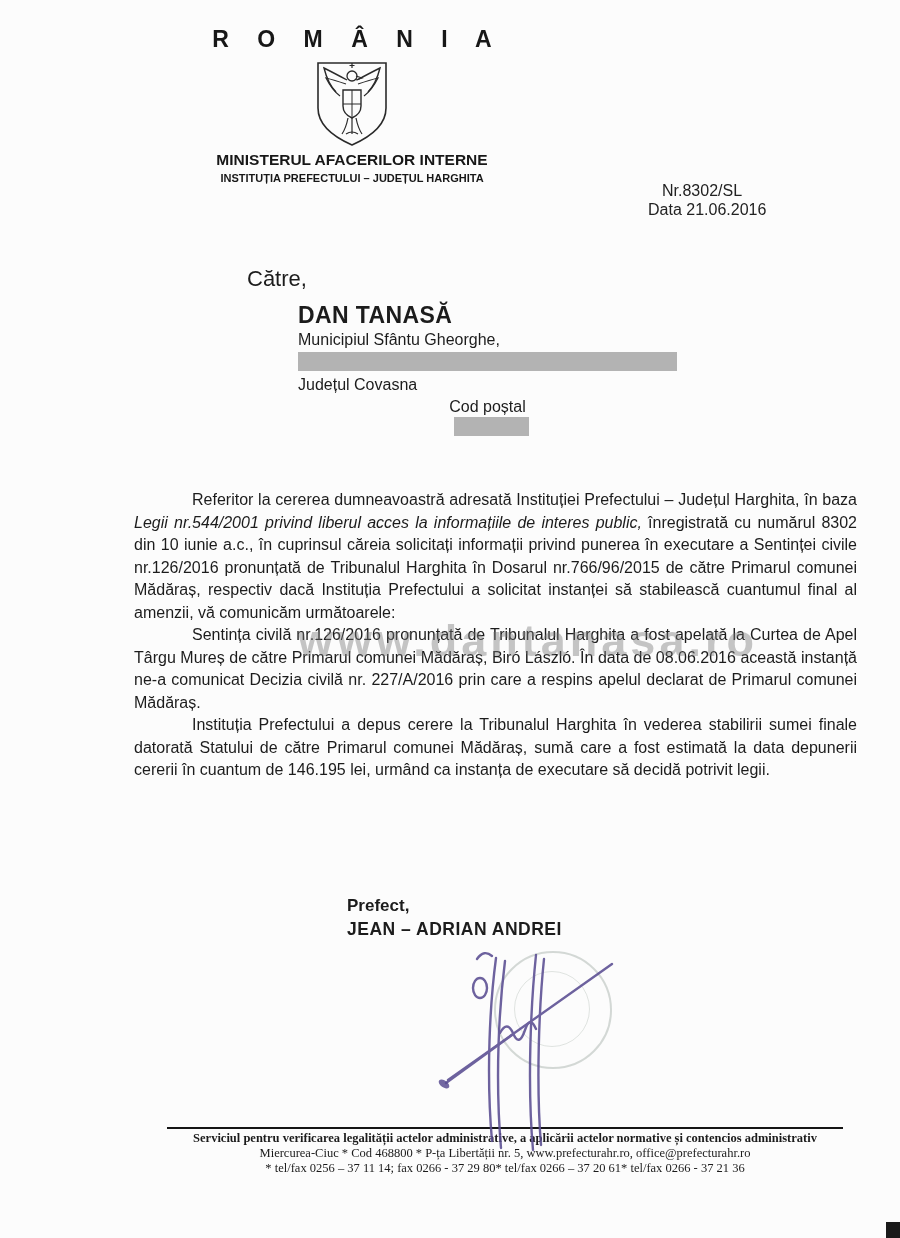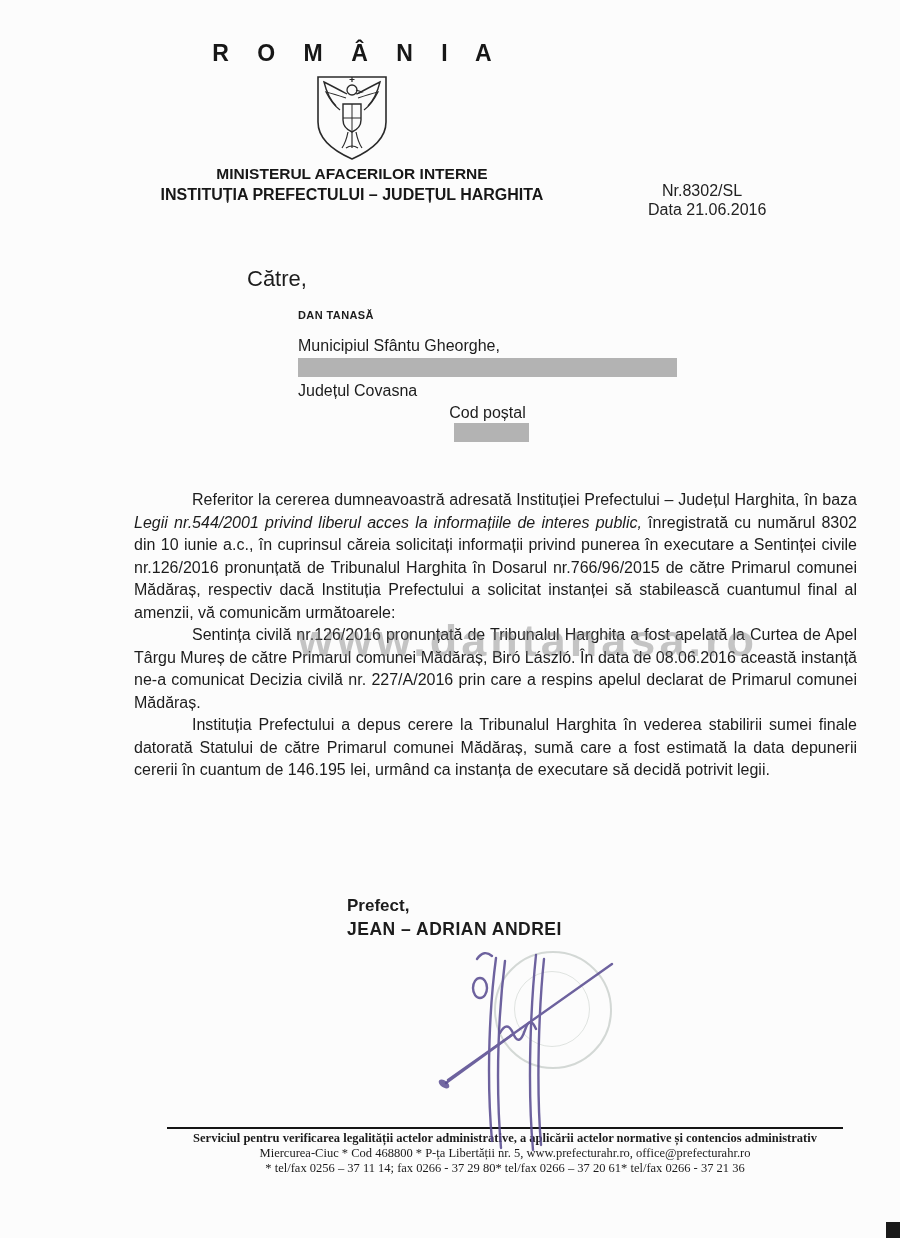--- a/index.html
+++ b/index.html
@@ -2,31 +2,31 @@
 <html lang="ro"><head>
 <meta charset="utf-8">
 <style>
   html,body{margin:0;padding:0;background:#e8e8e8;}
   .page{
     position:relative;width:900px;height:1238px;margin:0 auto;
     background:#fcfcfc;overflow:hidden;
     font-family:"Liberation Sans",sans-serif;color:#1c1c1c;
   }
   
-  .header{position:absolute;left:128px;top:40px;width:448px;text-align:center;}
+  .header{position:absolute;left:128px;top:26px;width:448px;text-align:center;}
   .country{font-size:23px;font-weight:bold;letter-spacing:11px;padding-left:11px;color:#171717;}
   .emblem{margin:7px auto 1px;display:block;}
   .ministry{font-size:15.5px;font-weight:bold;margin-top:3px;color:#171717;}
-  .institution{font-size:16px;font-weight:bold;margin-top:3px;color:#171717;}
+  .institution{font-size:11px;font-weight:bold;margin-top:3px;color:#171717;}
   .ref{position:absolute;left:648px;top:181px;font-size:16px;line-height:19px;color:#222;}
   .ref .nr{padding-left:14px;}
   
   .salutation{position:absolute;left:247px;top:266px;font-size:22px;}
   .address{position:absolute;left:298px;top:305px;font-size:16px;line-height:21px;}
-  .addr-name{font-size:11px;font-weight:bold;letter-spacing:.4px;margin-bottom:9px;}
+  .addr-name{font-size:23px;font-weight:bold;letter-spacing:.4px;margin-bottom:3px;}
   .redact{background:#b3b3b3;}
   .bar1{width:379px;height:19px;margin-top:2px;}
   .county{margin-top:3px;}
   .postal-row{display:flex;align-items:center;margin-top:1px;flex-direction:column;}
   .bar2{width:75px;height:19px;margin-left:7px;}
   
   .body-text{position:absolute;left:134px;top:489px;width:723px;
     font-size:16px;line-height:22.5px;text-align:justify;}
   .body-text p{margin:0;text-indent:58px;}
   .body-text em{font-style:italic;}

